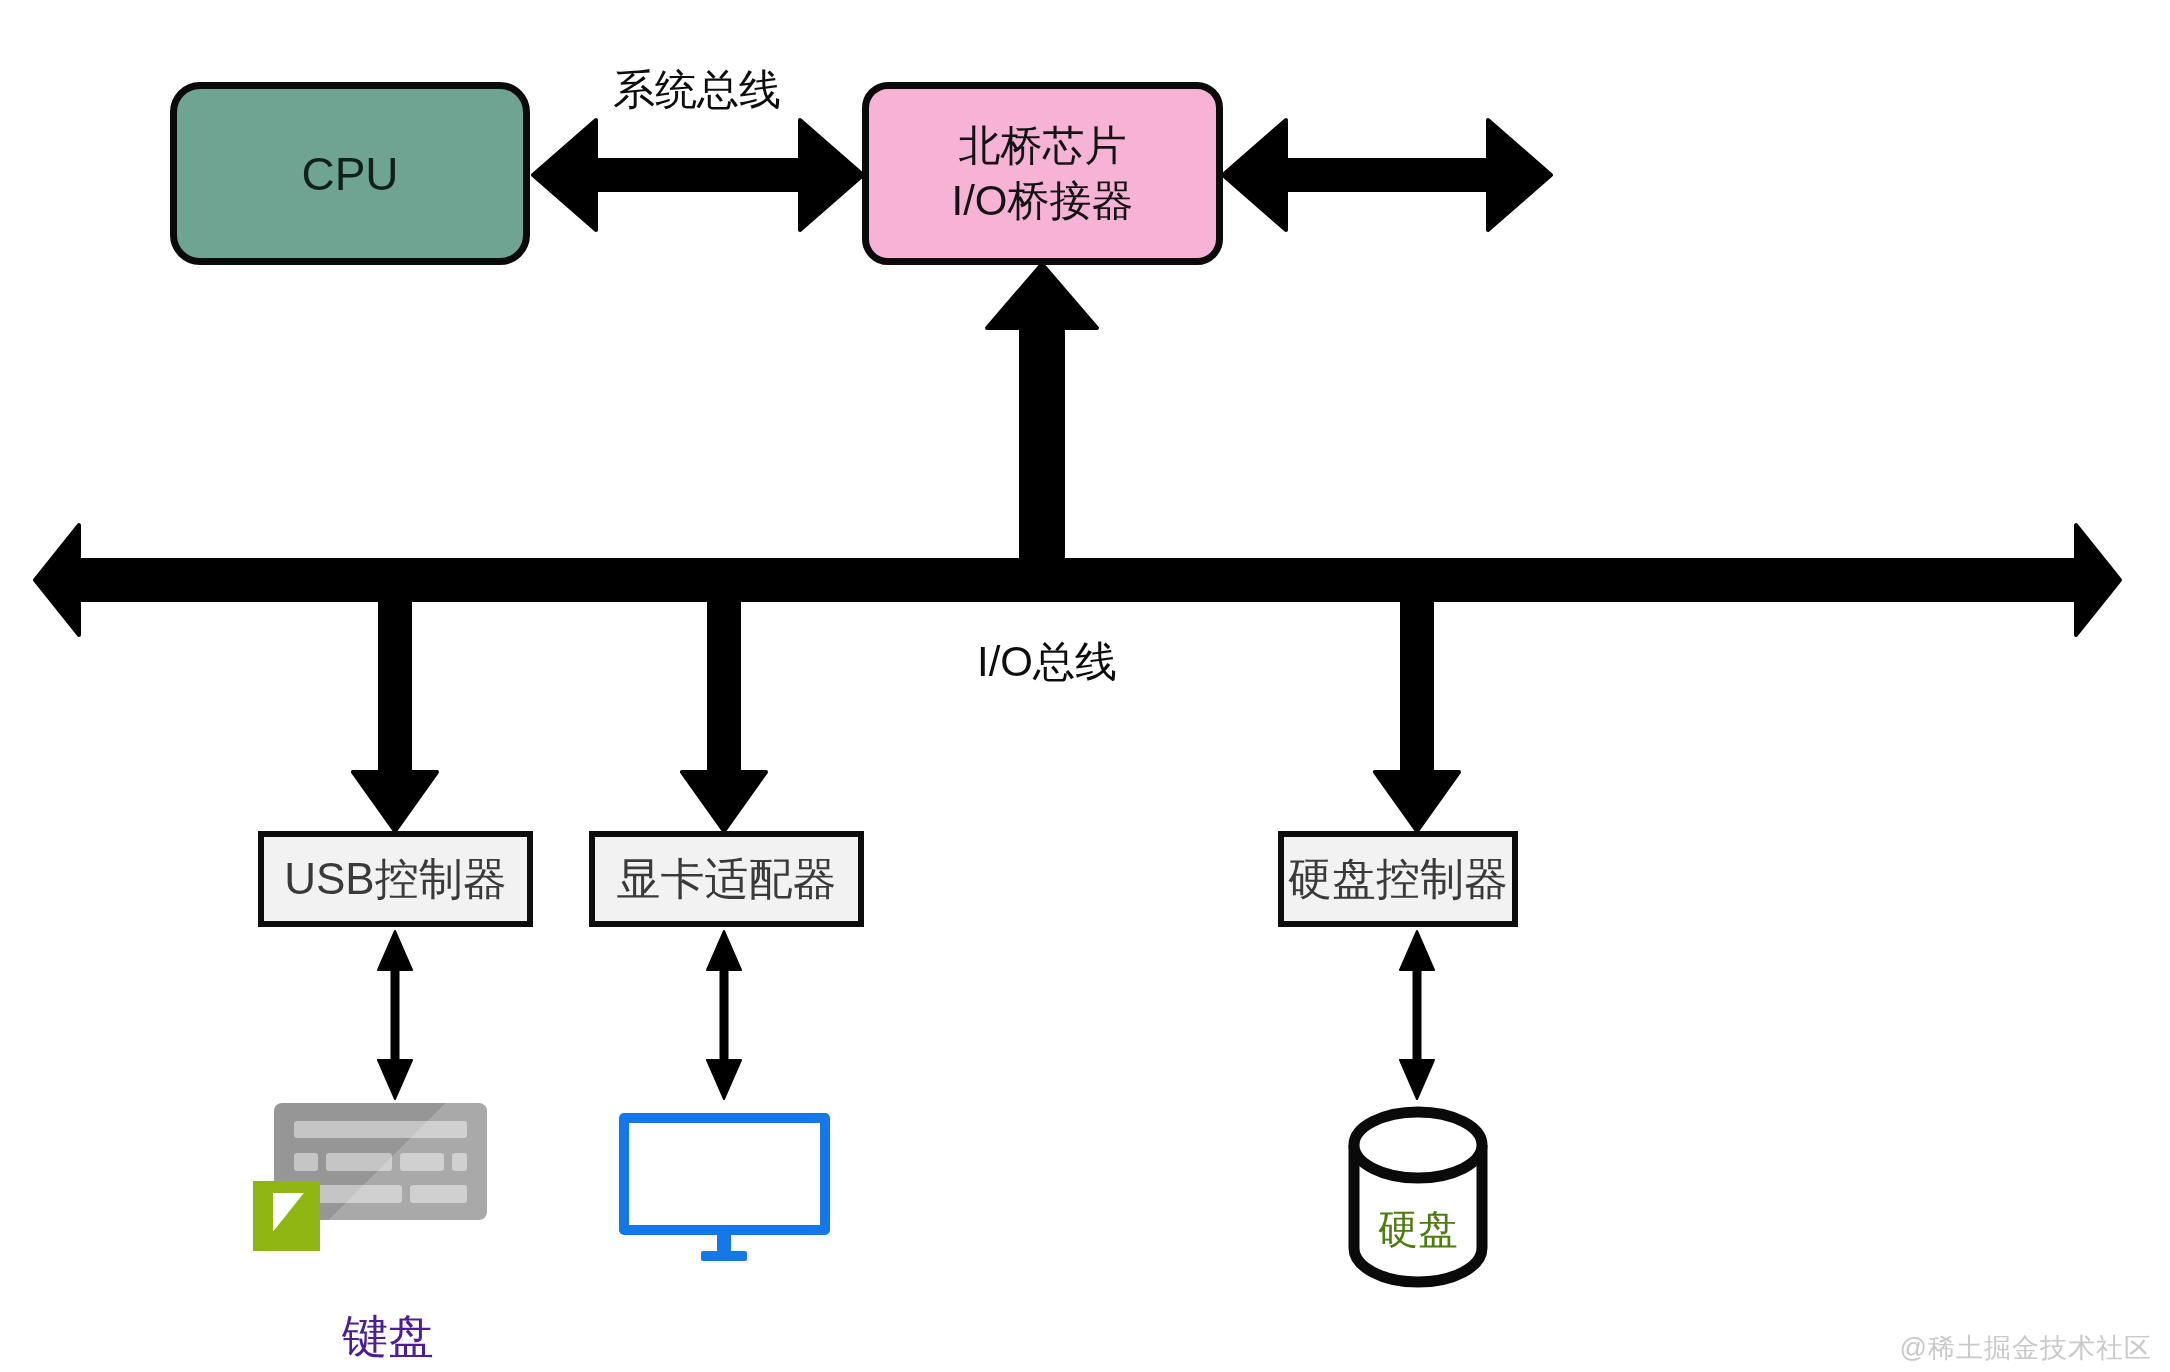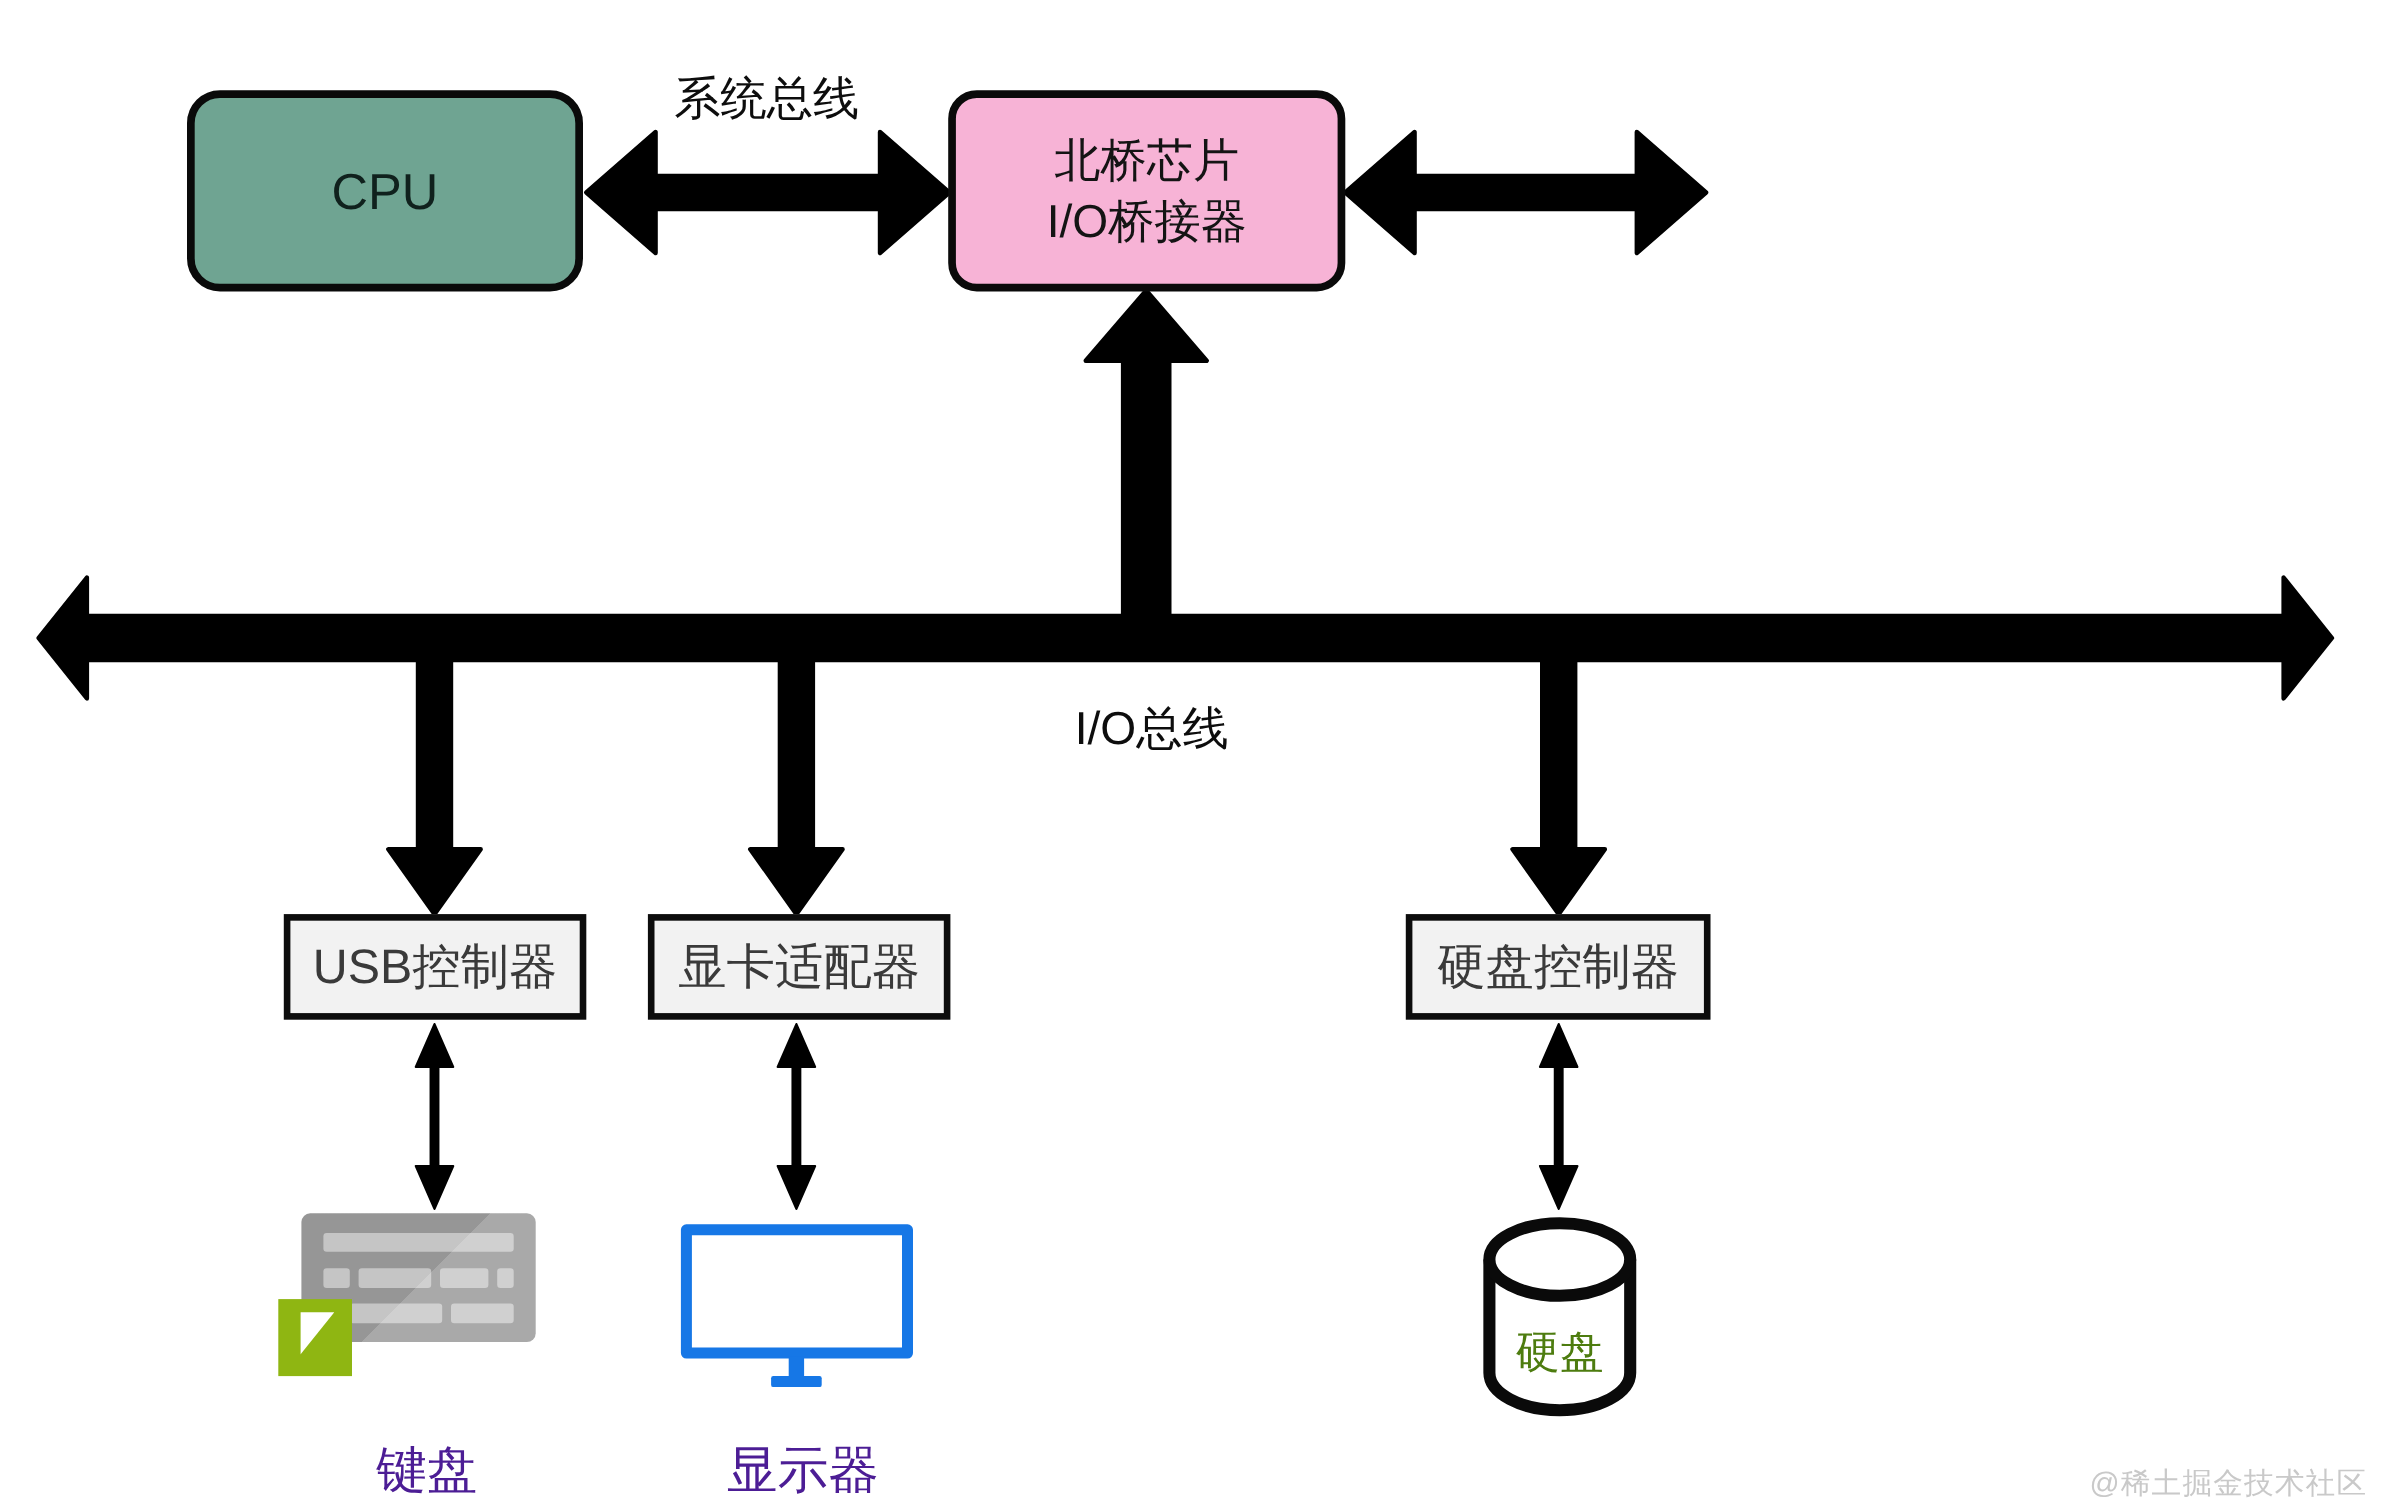--- a/index.html
+++ b/index.html
@@ -11,21 +11,21 @@
   svg.wires{position:absolute;left:0;top:0;}
 
   
   .node{position:absolute;box-sizing:border-box;display:flex;align-items:center;justify-content:center;text-align:center;}
   .cpu{left:170px;top:82px;width:360px;height:183px;background:#6FA492;border:7px solid #0a0a0a;border-radius:30px;font-size:46px;color:#10211d;}
   .nb{left:862px;top:82px;width:361px;height:183px;background:#F7B3D6;border:7px solid #0a0a0a;border-radius:26px;font-size:42px;color:#141414;flex-direction:column;line-height:1.3;}
   .mem{left:1550px;top:82px;width:364px;height:185px;background:#F2F2F2;border:6px solid #0d0d0d;font-size:42px;color:#333;}
   .ctrl{position:absolute;top:831px;height:96px;box-sizing:border-box;background:#F2F2F2;border:6px solid #0d0d0d;display:flex;align-items:center;justify-content:center;font-size:44px;color:#3a3a3a;}
   .ctrl.usb{left:258px;width:275px;}
   .ctrl.gfx{left:589px;width:275px;}
-  .ctrl.hdc{left:1278px;width:277px;}
+  .ctrl.hdc{left:1278px;width:240px;}
 
   
   .bus-label{position:absolute;width:340px;text-align:center;font-size:42px;color:#0d0d0d;}
   .bus-label.sys{left:527px;top:62px;}
   .bus-label.memb{left:1218px;top:62px;}
   .bus-label.io{left:877px;top:634px;}
 
   
   .dev-label{position:absolute;width:240px;text-align:center;font-size:46px;color:#4c1d95;margin-top:40px;}
   .dev-label.kb{left:268px;top:1266px;}
@@ -111,21 +111,20 @@
     <div class="kb-key" style="left:136px;top:82px;width:57px;height:18px;"></div>
   </div>
   <div class="abs kb-badge">
     <div class="kb-badge-tri"></div>
   </div>
   <div class="dev-label kb">键盘</div>
 
   <div class="abs mon-screen"></div>
   <div class="abs mon-neck"></div>
   <div class="abs mon-base"></div>
-  <div class="dev-label mon">显示器</div>
 
   <svg class="abs" style="left:1338px;top:1100px;" width="160" height="195" viewBox="0 0 160 195">
     <path d="M16,45 L16,148 A64,34 0 0,0 144,148 L144,45" fill="#ffffff" stroke="#0a0a0a" stroke-width="11" stroke-linejoin="round"></path>
     <ellipse cx="80" cy="45" rx="64" ry="33" fill="#ffffff" stroke="#0a0a0a" stroke-width="11"></ellipse>
   </svg>
   <div class="hdd-label">硬盘</div>
 
   <div class="watermark">@稀土掘金技术社区</div>
 
 </div>

